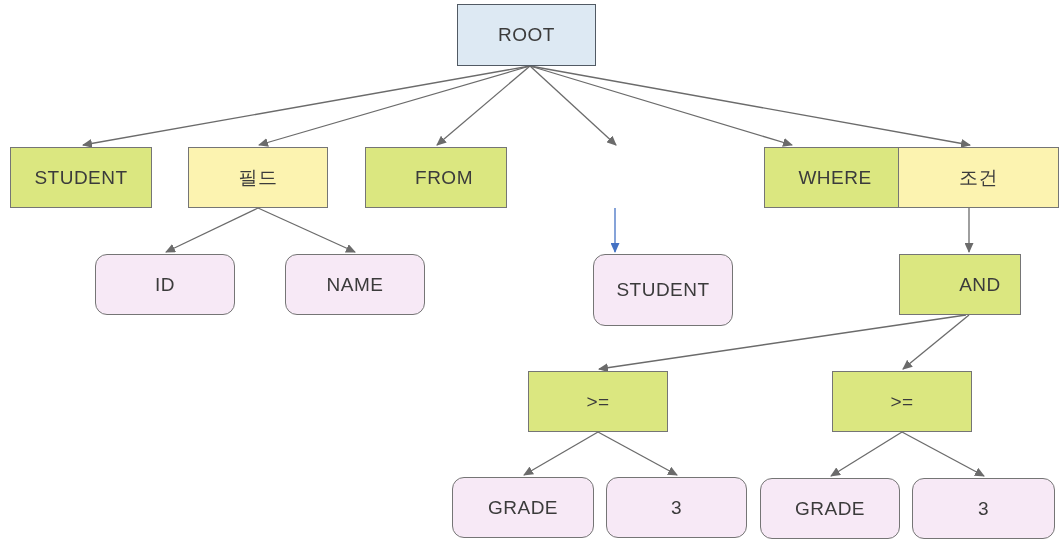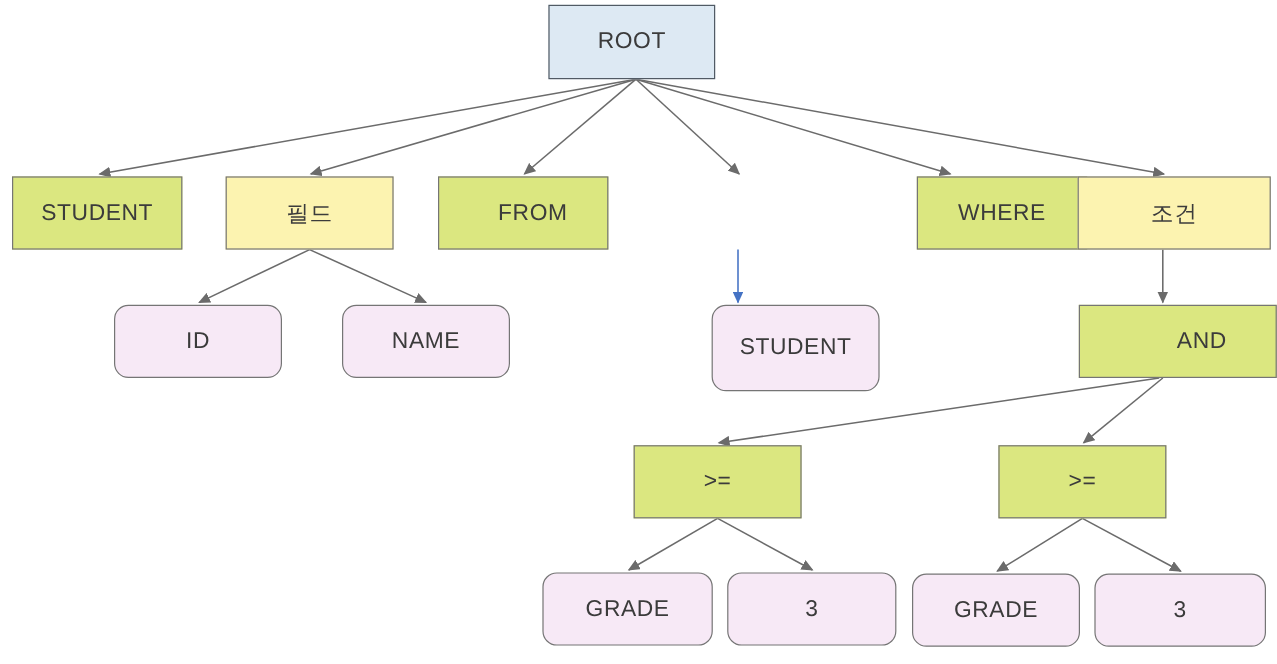--- a/index.html
+++ b/index.html
@@ -70,21 +70,21 @@
 
   <div class="node keyword" style="left:10px;  top:147px; width:142px; height:61px;">STUDENT</div>
   <div class="node nonterminal" style="left:188px; top:147px; width:140px; height:61px;">필드</div>
   <div class="node keyword" style="left:365px; top:147px; width:142px; height:61px;padding-left:16px;">FROM</div>
   <div class="node keyword" style="left:720px; top:147px; width:142px; height:61px;margin-left:44px;">WHERE</div>
   <div class="node nonterminal" style="left:898px; top:147px; width:161px; height:61px;">조건</div>
 
   <div class="node value" style="left:95px;  top:254px; width:140px; height:61px;">ID</div>
   <div class="node value" style="left:285px; top:254px; width:140px; height:61px;">NAME</div>
   <div class="node value" style="left:545px; top:254px; width:140px; height:72px;margin-left:48px;">STUDENT</div>
-  <div class="node keyword" style="left:899px; top:254px; width:165px; height:61px;padding-left:40px;">AND</div>
+  <div class="node keyword" style="left:899px; top:254px; width:122px; height:61px;padding-left:40px;">AND</div>
 
   <div class="node keyword" style="left:528px; top:371px; width:140px; height:61px;">&gt;=</div>
   <div class="node keyword" style="left:832px; top:371px; width:140px; height:61px;">&gt;=</div>
 
   <div class="node value" style="left:452px; top:477px; width:142px; height:61px;">GRADE</div>
   <div class="node value" style="left:606px; top:477px; width:141px; height:61px;">3</div>
   <div class="node value" style="left:760px; top:478px; width:140px; height:61px;">GRADE</div>
   <div class="node value" style="left:912px; top:478px; width:143px; height:61px;">3</div>
 
 </div>

